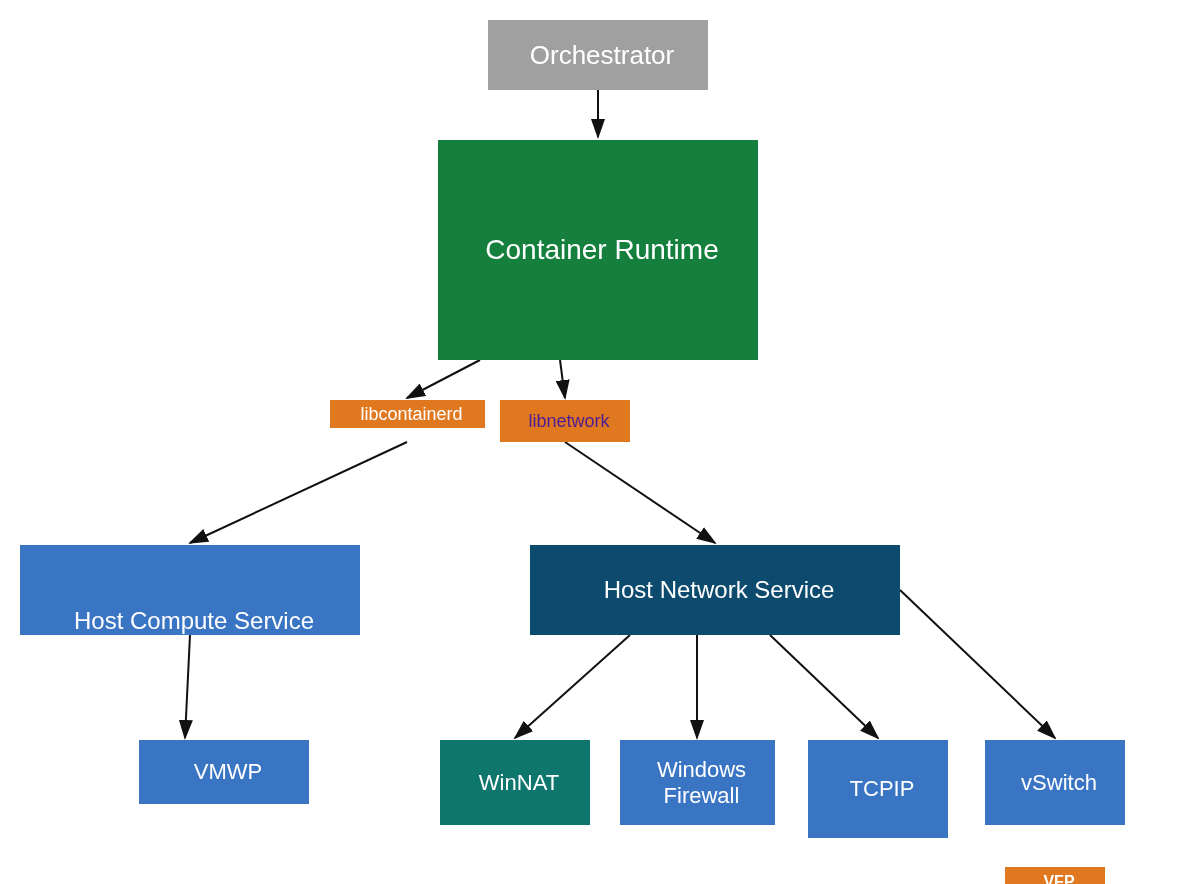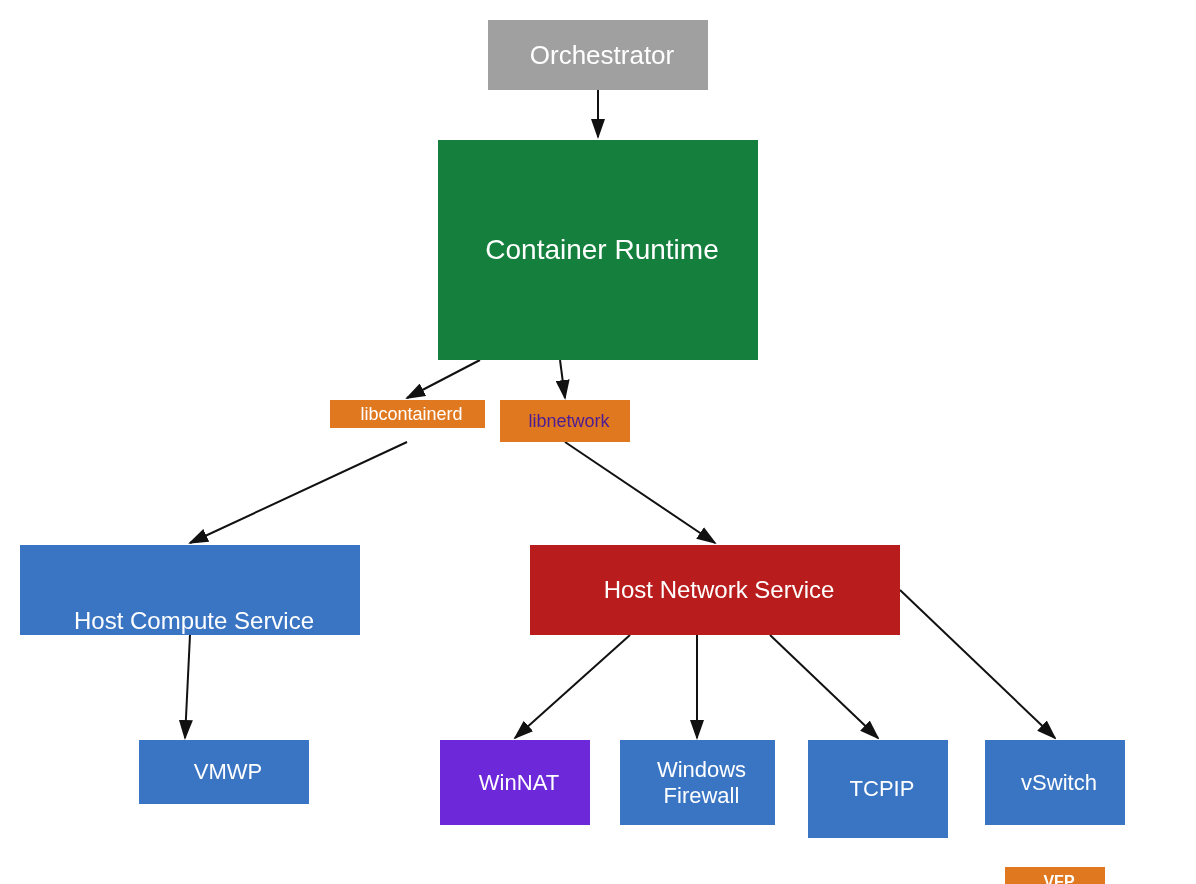--- a/index.html
+++ b/index.html
@@ -69,42 +69,42 @@
       color: #fff;
       font-size: 24px;
       font-weight: 400;
       width: 340px;
       height: 90px;
       left: 20px;
       top: 545px;
       align-items: flex-end;
     }
     .node-hns {
-      background: #b91c1c;
+      background: #0c4a6e;
       color: #fff;
       font-size: 24px;
       font-weight: 400;
       width: 370px;
       height: 90px;
       left: 530px;
       top: 545px;
     }
     .node-vmwp {
       background: #3a75c4;
       color: #fff;
       font-size: 22px;
       font-weight: 400;
       width: 170px;
       height: 64px;
       left: 100px;
       top: 740px;
       margin-left: 39px;
     }
     .node-winnat {
-      background: #6d28d9;
+      background: #0f766e;
       color: #fff;
       font-size: 22px;
       font-weight: 400;
       width: 150px;
       height: 85px;
       left: 440px;
       top: 740px;
     }
     .node-wf {
       background: #3a75c4;

